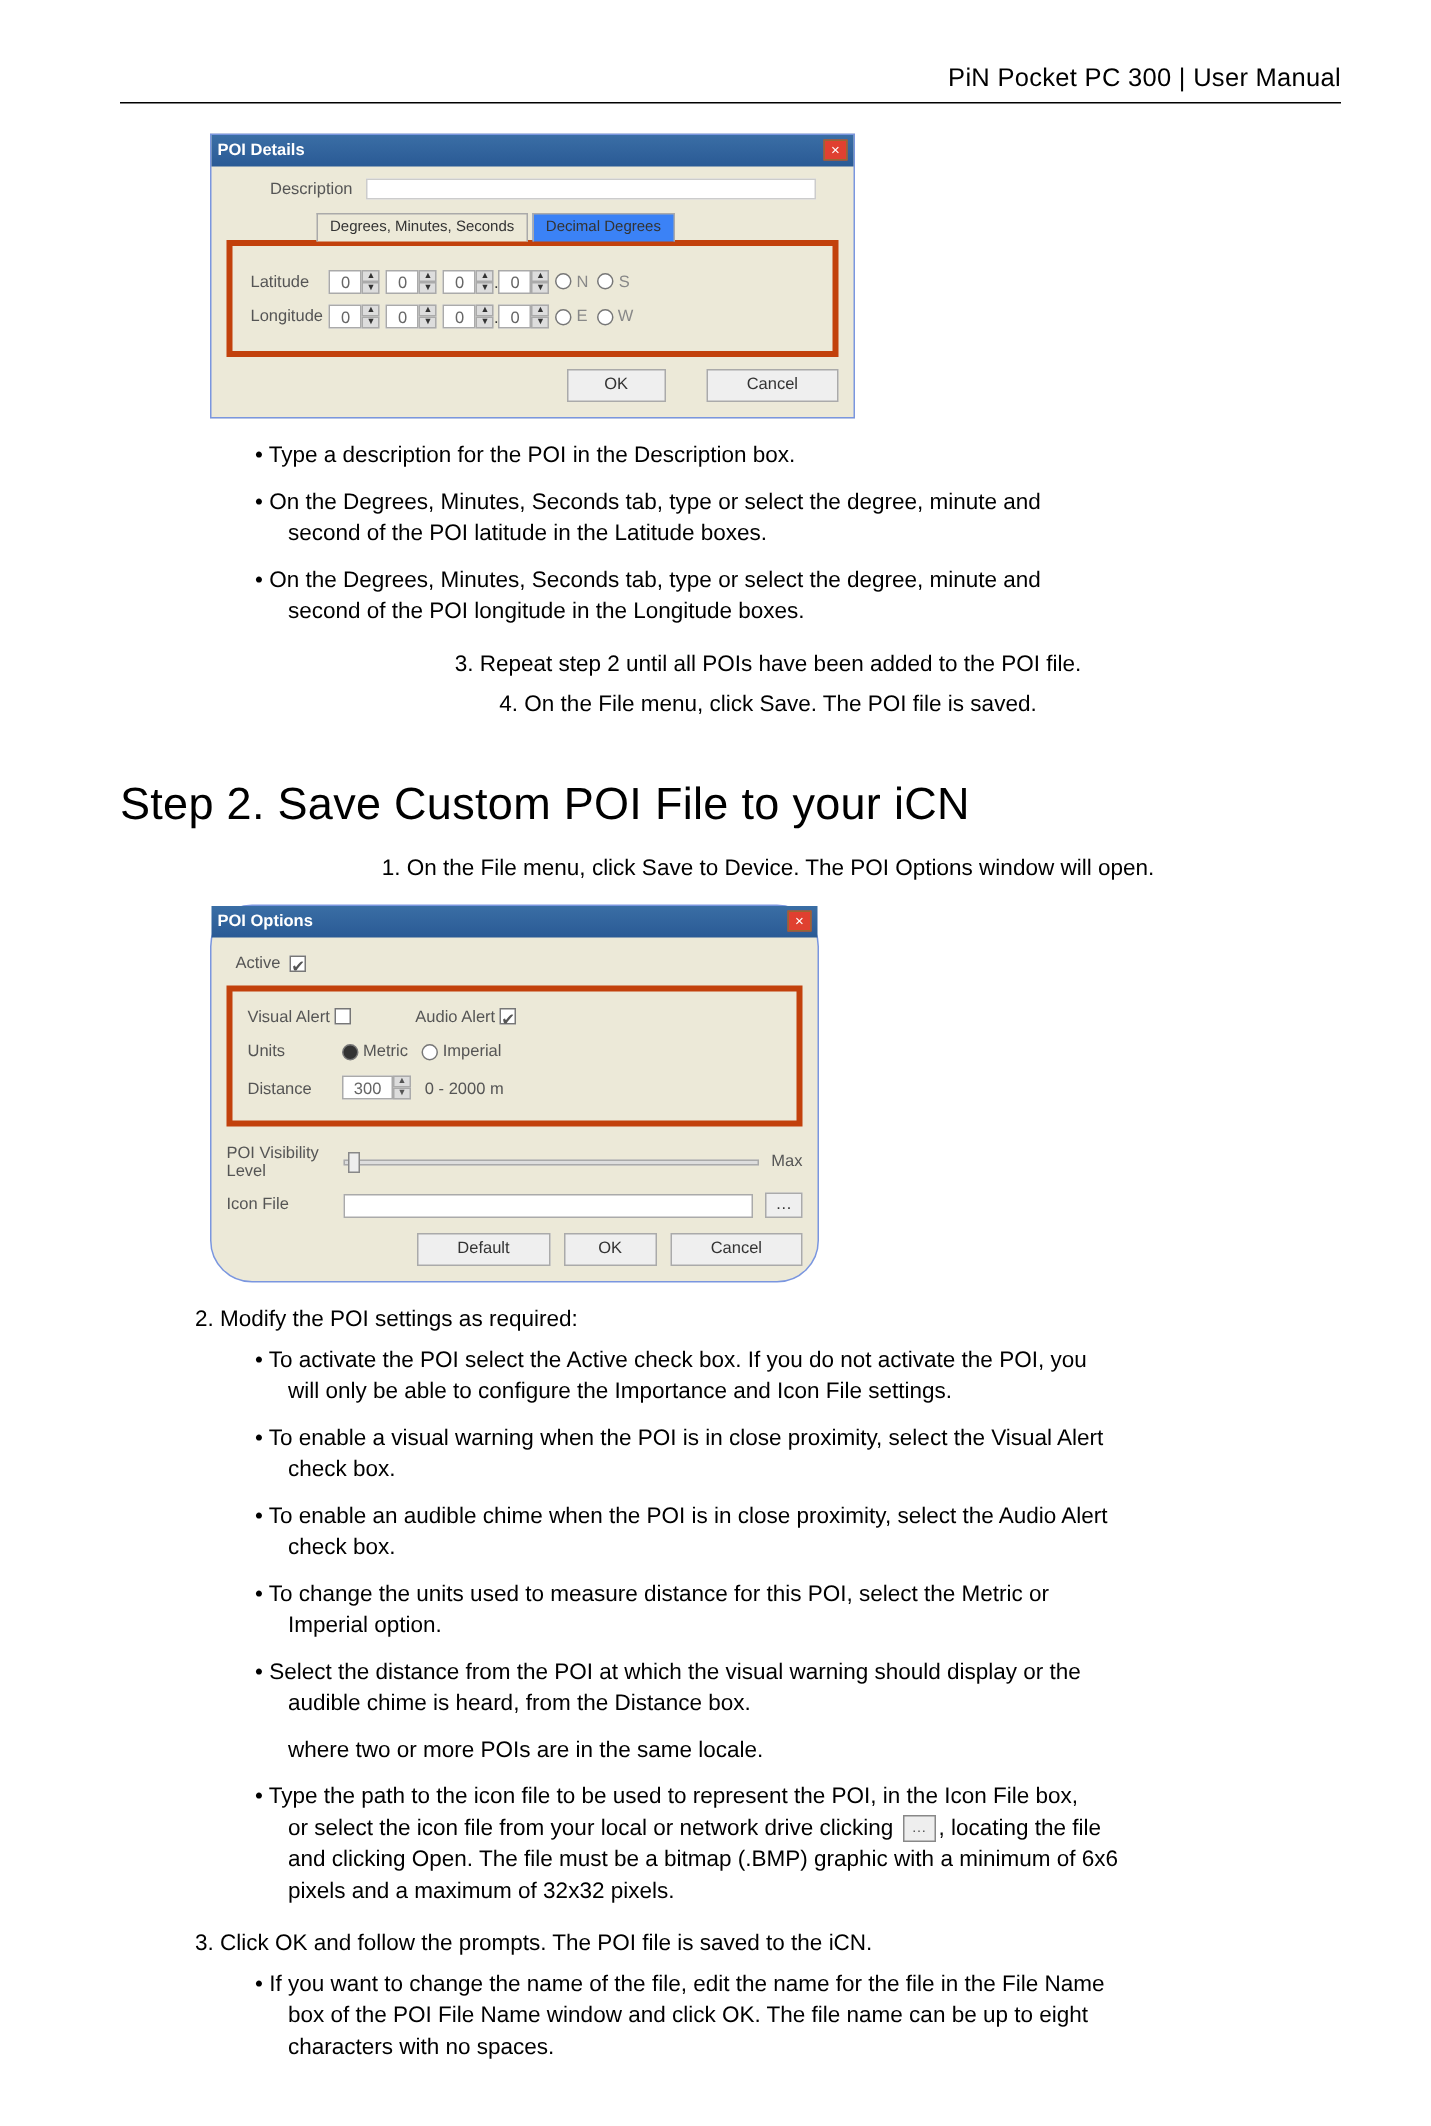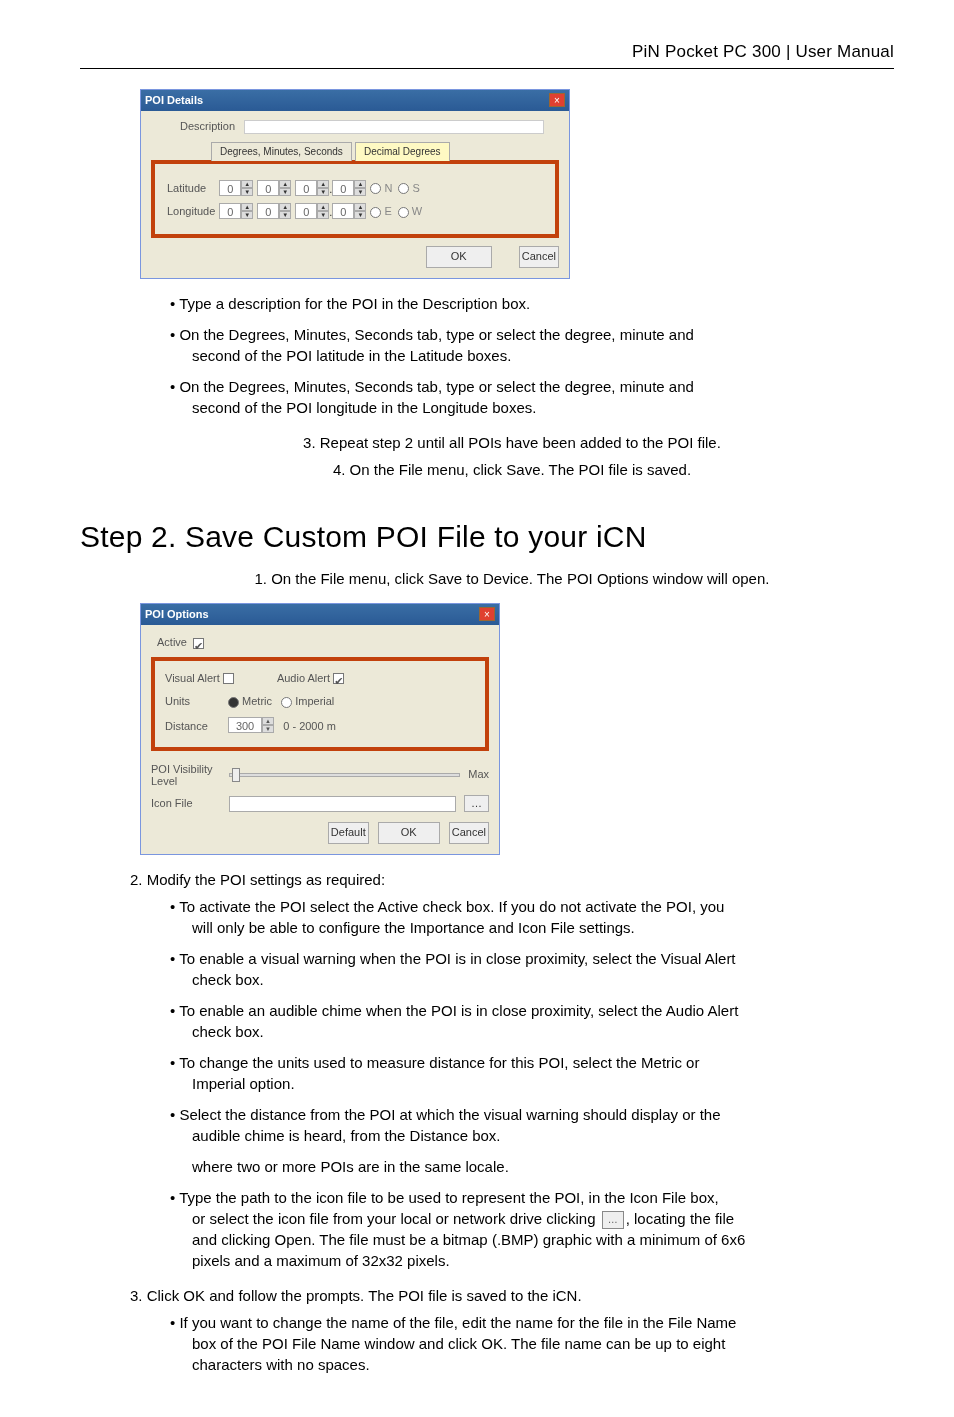--- a/index.html
+++ b/index.html
@@ -47,21 +47,21 @@
     font-size:10px; text-align:center; line-height:16px; color:#555;
     margin: 0 2px;
   }
 
   
   .win { background:#ece9d8; border:1px solid #7a96df; font-family:Tahoma,Arial,sans-serif; font-size:11px; color:#333; }
   .win .titlebar { background:linear-gradient(#3a6ea5,#2a5a95); color:#fff; padding:3px 4px; display:flex; justify-content:space-between; align-items:center; }
   .win .titlebar .ttl { font-weight:bold; filter:blur(0.4px); }
   .win .closebtn { width:16px; height:14px; background:#e04030; color:#fff; font-size:10px; line-height:14px; text-align:center; border:1px solid #963; }
   .win .body { padding:8px 10px 10px; filter:blur(0.4px); }
-  .win .btn { display:inline-block; background:#efefef; border:1px solid #aaa; padding:2px 2px; font-size:11px; color:#333; }
+  .win .btn { display:inline-block; background:#efefef; border:1px solid #aaa; padding:2px 26px; font-size:11px; color:#333; }
   .win .field { background:#fff; border:1px solid #aaa; display:inline-block; }
   .win .spin { display:inline-flex; }
   .win .spin .num { width:22px; height:16px; background:#fff; border:1px solid #aaa; text-align:center; line-height:16px; color:#666;}
   .win .spin .arrows { width:12px; display:flex; flex-direction:column; }
   .win .spin .arrows span { flex:1; border:1px solid #aaa; background:#ddd; font-size:6px; text-align:center; line-height:6px; }
   .win .tab { display:inline-block; border:1px solid #aaa; border-bottom:none; padding:2px 8px; background:#ece9d8; position:relative; top:1px; font-size:10px; }
   .win .panel { border:4px solid #c2410c; padding:10px 8px 8px; }
   .win .radio, .win .chk { display:inline-block; width:11px; height:11px; border:1px solid #777; background:#fff; vertical-align:middle; margin-right:3px; }
   .win .radio { border-radius:50%; }
   .win .slider { height:4px; background:#ddd; border:1px solid #aaa; position:relative; flex:1; }
@@ -79,21 +79,21 @@
     <span class="ttl">POI Details</span>
     <span class="closebtn">×</span>
   </div>
   <div class="body">
     <div style="margin-bottom:6px;">
       <span style="color:#555;padding-left:29px;">Description</span>
       <span class="field" style="width:300px;height:14px;margin-left:6px;vertical-align:middle;border-color:#ccc;"></span>
     </div>
     <div style="margin-left:60px;">
       <span class="tab">Degrees, Minutes, Seconds</span>
-      <span class="tab" style="background:#fef9c3;">Decimal Degrees</span>
+      <span class="tab" style="background:#3b82f6;">Decimal Degrees</span>
     </div>
     <div class="panel" style="margin-left:0;">
       <table style="border-collapse:separate;border-spacing:4px 6px;">
         <tbody>
             <tr>
           <td style="color:#555;">Latitude</td>
           <td><span class="spin">
                   <span class="num">0</span>
                   <span class="arrows">
                     <span>▲</span>
@@ -187,21 +187,21 @@
   <div class="step-item">3. Repeat step 2 until all POIs have been added to the POI file.</div>
   <div class="step-item">4. On the File menu, click Save. The POI file is saved.</div>
 </div>
 
 <h2 class="section">Step 2. Save Custom POI File to your iCN</h2>
 
 <div class="step-list">
   <div class="step-item">1. On the File menu, click Save to Device. The POI Options window will open.</div>
 </div>
 
-<div class="screenshot win" style="width:360px;">
+<div class="screenshot win" style="width:406px;border-radius:28px;">
   <div class="titlebar">
     <span class="ttl">POI Options</span>
     <span class="closebtn">×</span>
   </div>
   <div class="body">
     <div style="margin:2px 0 6px 6px;color:#555;">
       <span>Active</span>
       &nbsp;<span class="chk" style="background:#fff;">✔</span>
     </div>
     <div class="panel" style="padding:10px 10px 12px;">

